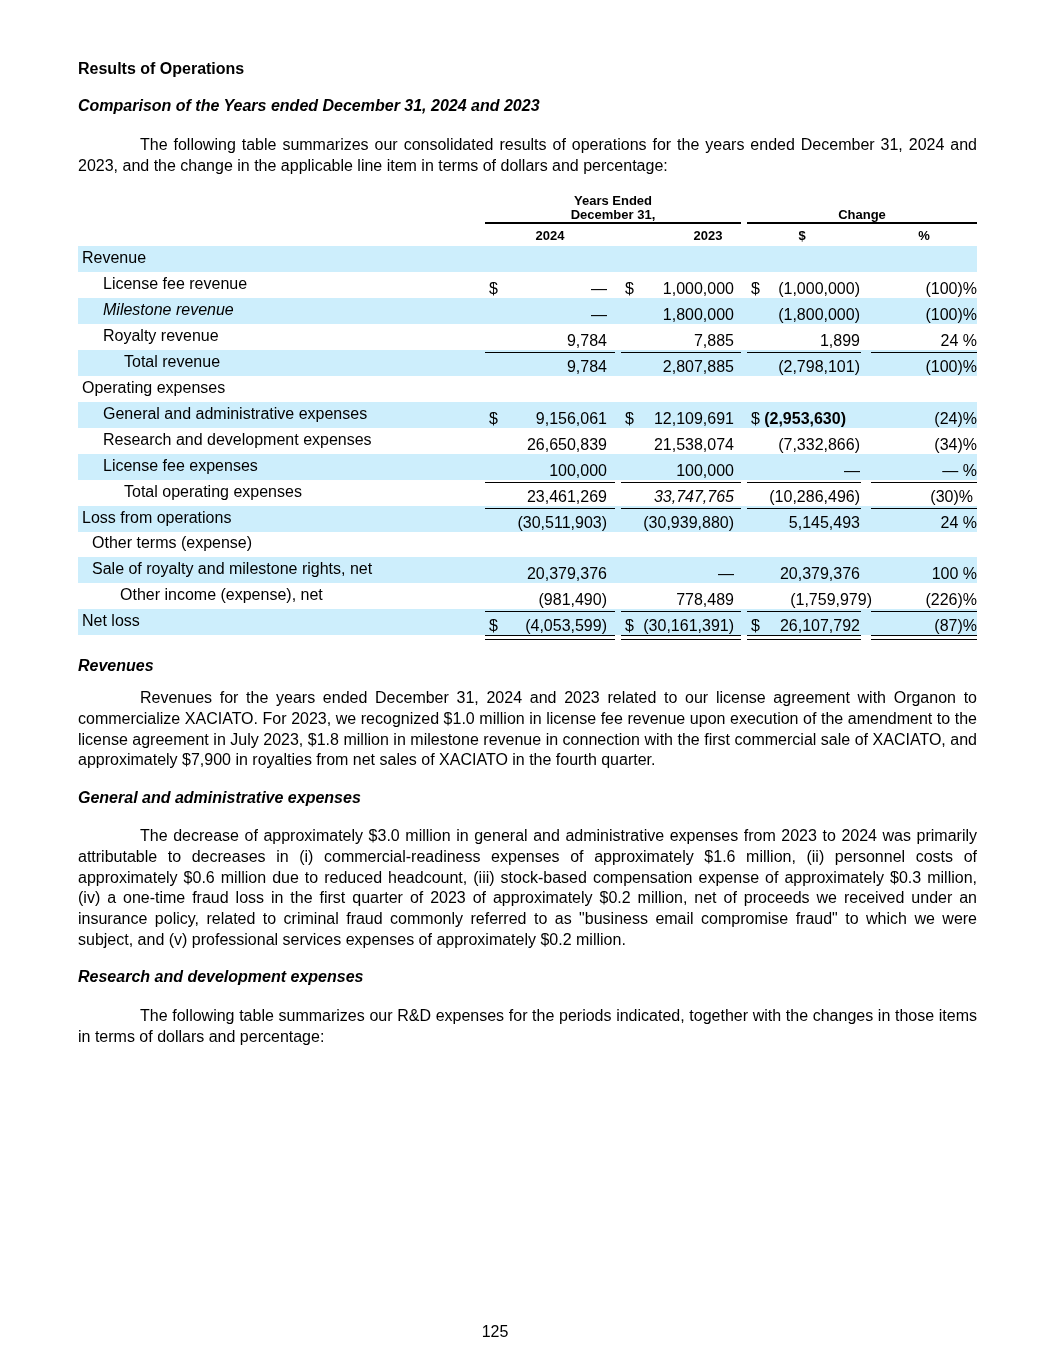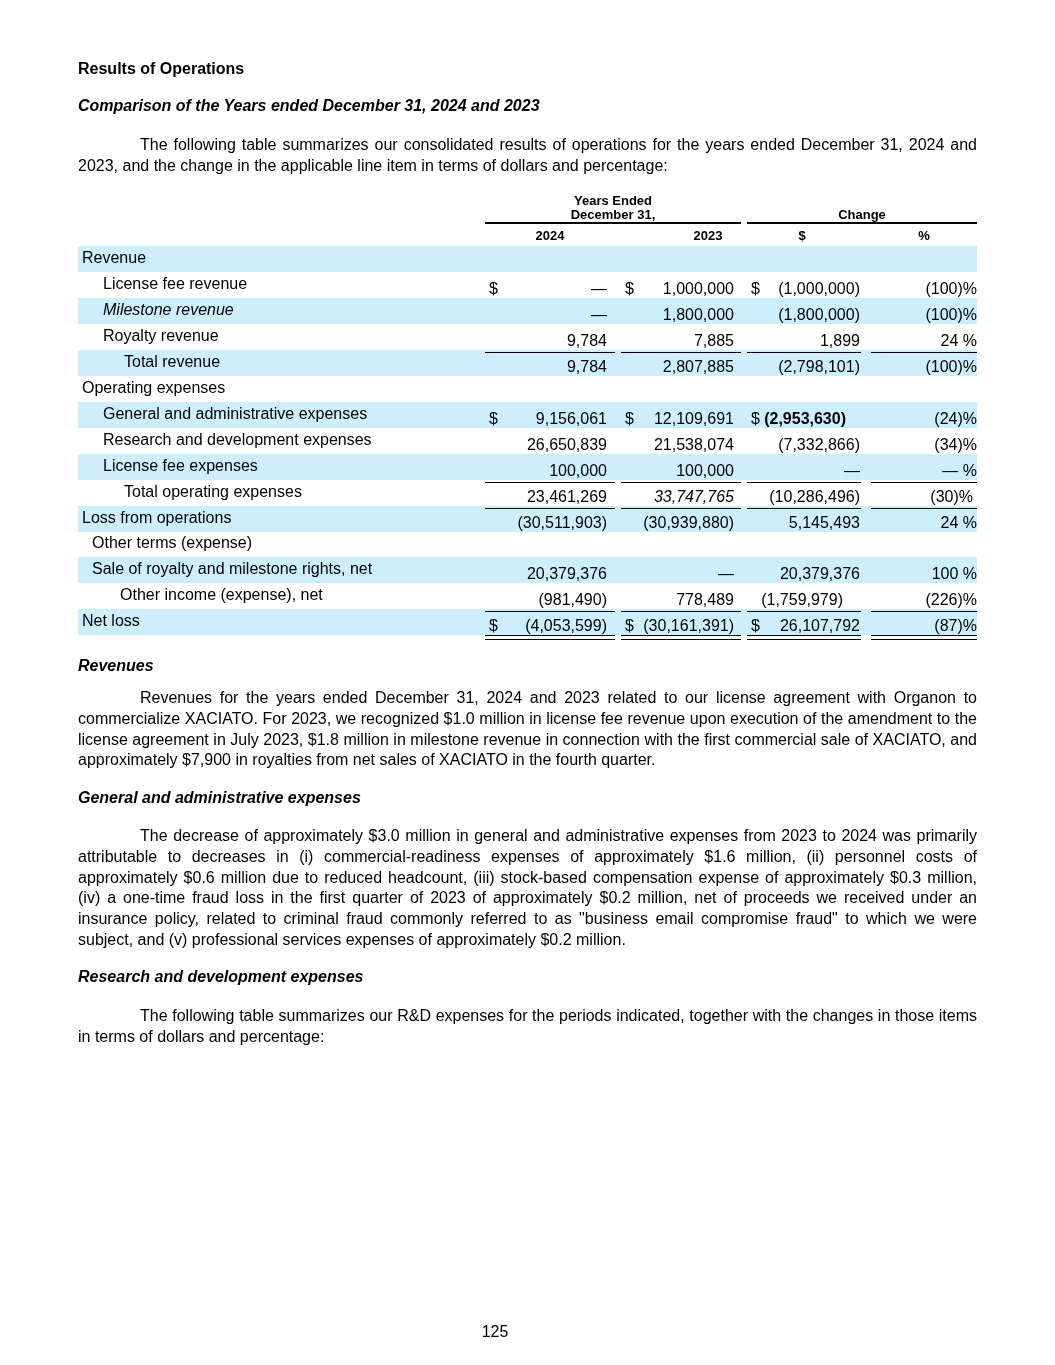--- a/index.html
+++ b/index.html
@@ -194,21 +194,21 @@
           <div class="cell num" style="right: 117px;">20,379,376</div>
           <div class="cell num" style="right: 0px;">100 %</div>
         </div>
         <div class="row" style="top: 393.35px;">
           <div class="lbl" style="left: 14px; margin-left: 28px;">Other income (expense), net</div>
           <div class="cur" style="left: 411px;"></div>
           <div class="cell num" style="right: 370px;">(981,490)</div>
           <div class="cur" style="left: 547px;"></div>
           <div class="cell num" style="right: 243px;">778,489</div>
           <div class="cur" style="left: 673px;"></div>
-          <div class="cell num" style="right: 134px;">(1,759,979)</div>
+          <div class="cell num" style="right: 105px;">(1,759,979)</div>
           <div class="cell num" style="right: 0px;">(226)%</div>
         </div>
         <div class="row band" style="top: 419.3px;">
           <div class="lbl" style="left: 4px;">Net loss</div>
           <div class="cur" style="left: 411px;">$</div>
           <div class="cell num" style="right: 370px;">(4,053,599)</div>
           <div class="uline" style="left: 407px; width: 130px; top: 2px;"></div>
           <div class="dline" style="left: 407px; width: 130px; top: 26px;"></div>
           <div class="cur" style="left: 547px;">$</div>
           <div class="cell num" style="right: 243px;">(30,161,391)</div>

